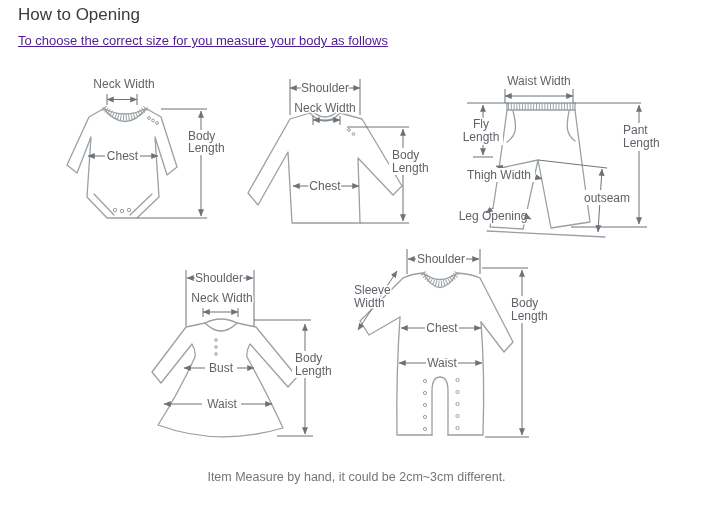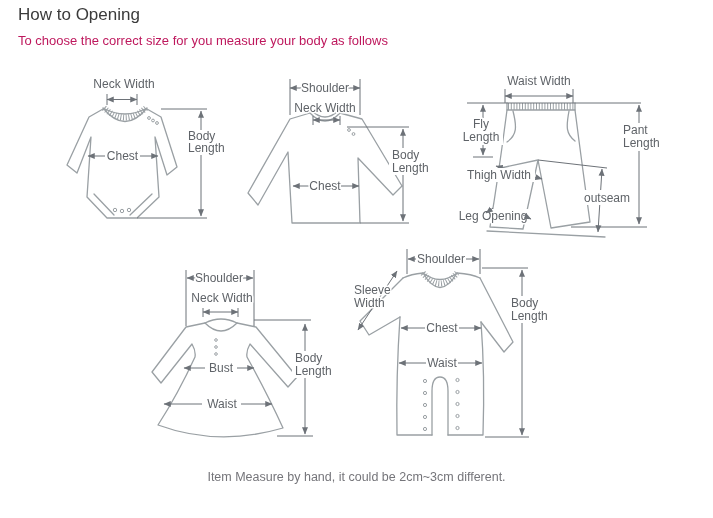--- a/index.html
+++ b/index.html
@@ -1,19 +1,19 @@
 <!DOCTYPE html>
 <html><head>
 <meta charset="utf-8">
 <style>
   html,body { margin:0; padding:0; background:#fff; }
   body { width:713px; height:518px; position:relative; overflow:hidden;
          font-family:"Liberation Sans", sans-serif; }
   .title { position:absolute; left:18px; top:5px; font-size:17px; color:#3b3b3b; }
-  .subtitle { position:absolute; left:18px; top:33px; font-size:13px; color:#be185d; }
+  .subtitle { position:absolute; left:18px; top:33px; font-size:13px; color:#4c1d95;text-decoration:underline; }
   .footer { position:absolute; top:470px; left:0; width:713px; text-align:center;
             font-size:12.5px; color:#75757a; }
   svg.diagram { position:absolute; overflow:visible; }
   .g   { fill:none; stroke:#9aa0a4; stroke-width:1.3; stroke-linecap:round; stroke-linejoin:round; }
   .rib { fill:none; stroke:#9aa0a4; stroke-width:6; stroke-dasharray:1 1.7; }
   .hatch { fill:none; stroke:#9aa0a4; stroke-width:7; stroke-dasharray:1 1.8; }
   .d   { fill:none; stroke:#6d7278; stroke-width:1; }
   .dot { fill:#fff; stroke:#9aa0a4; stroke-width:1; }
   .wbg { fill:#fff; }
   text.lbl { font-family:"Liberation Sans", sans-serif; font-size:12px; fill:#5f6368;

